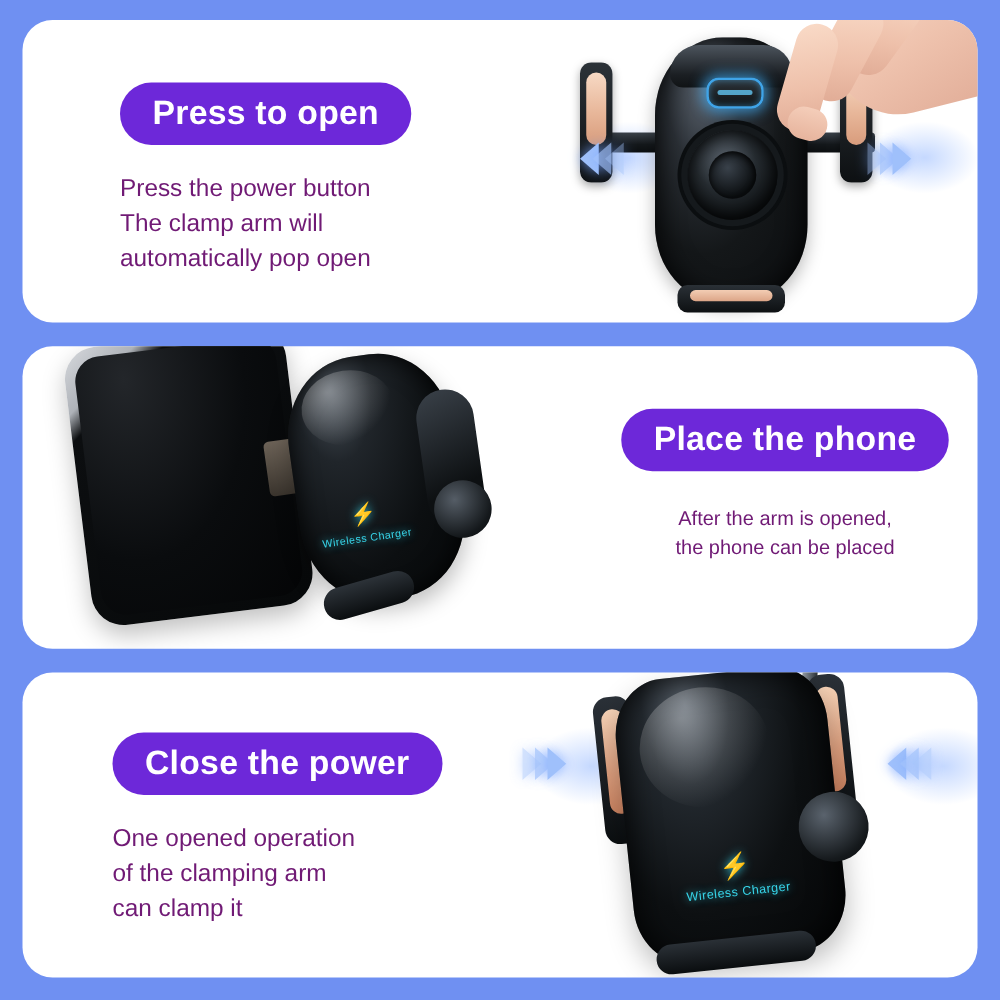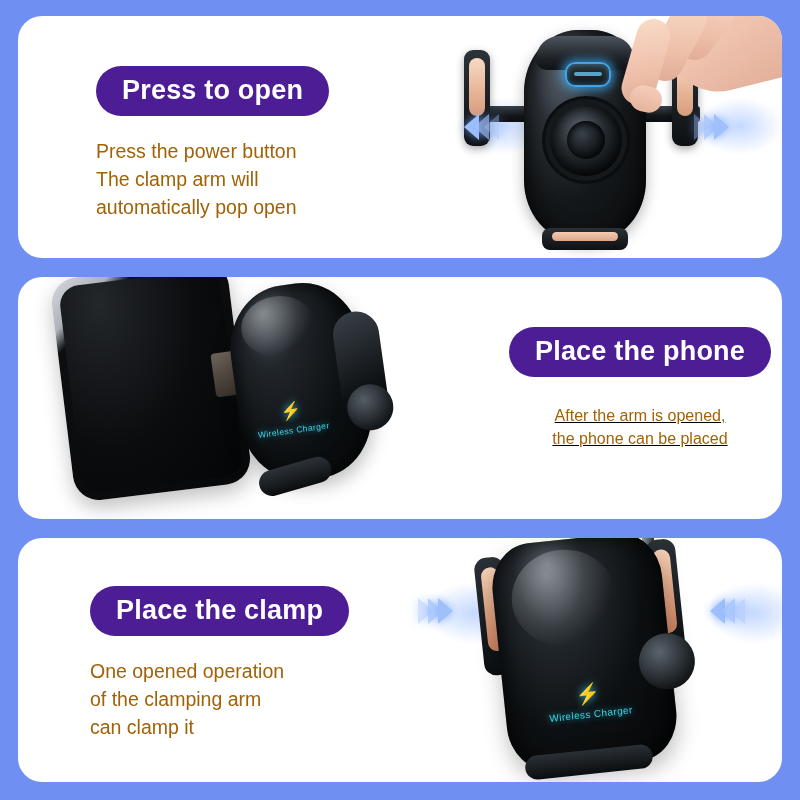--- a/index.html
+++ b/index.html
@@ -16,39 +16,39 @@
     background:#ffffff;
     border-radius:24px;
     overflow:hidden;
   }
   #panel-1{left:18px;top:16px;width:764px;height:242px;}
   #panel-2{left:18px;top:277px;width:764px;height:242px;}
   #panel-3{left:18px;top:538px;width:764px;height:244px;}
 
   .text-col{position:absolute;}
   #p1-text{left:78px;top:50px;width:330px;text-align:left;}
-  #p2-text{left:467px;top:50px;width:310px;text-align:center;text-decoration:underline;}
+  #p2-text{left:455px;top:50px;width:310px;text-align:center;}
   #p3-text{left:72px;top:48px;width:330px;text-align:left;}
 
   .pill{
     display:inline-block;
-    background:#4c1d95;
+    background:#6d28d9;
     color:#ffffff;
     font-size:27px;
     font-weight:bold;
     letter-spacing:.2px;
     padding:10px 26px 12px 26px;
     border-radius:26px;
     line-height:1.05;
     white-space:nowrap;
   }
   #p2-text .pill-wrap{text-align:center;}
   .body-text{
     margin-top:22px;
-    color:#a16207;
+    color:#701a75;
     font-size:19.5px;
     line-height:1.42;
     white-space:pre-line;
   }
   #p2-text .body-text{margin-top:28px;font-size:16px;}
 
   
   .art{position:absolute;}
 
   .glow{
@@ -339,21 +339,21 @@
       </div>
       <div class="body-text">After the arm is opened,
 the phone can be placed</div>
     </div>
   </div>
 
   <div class="panel" id="panel-3">
 
     <div class="text-col" id="p3-text">
       <div class="pill-wrap">
-        <span class="pill">Place the clamp</span>
+        <span class="pill">Close the power</span>
       </div>
       <div class="body-text">One opened operation
 of the clamping arm
 can clamp it</div>
     </div>
 
     <div class="art" id="dev3">
       <div class="glow" style="left:-10px;top:36px;width:130px;height:86px;"></div>
       <div class="glow" style="left:272px;top:36px;width:130px;height:86px;"></div>
 

